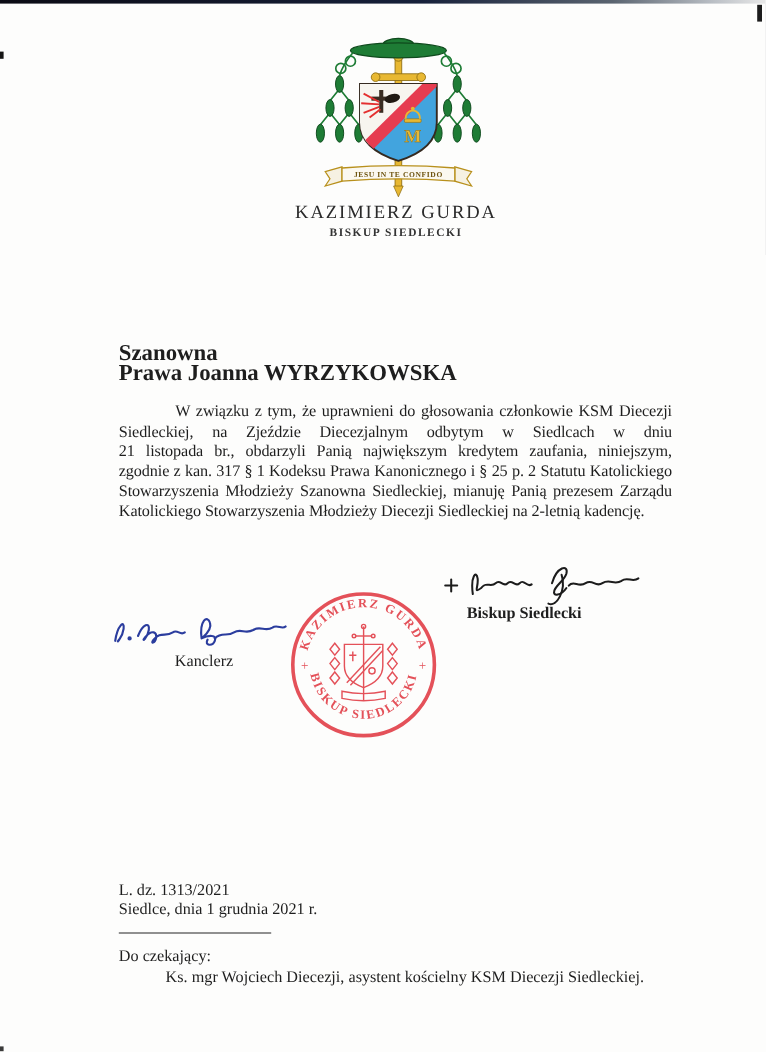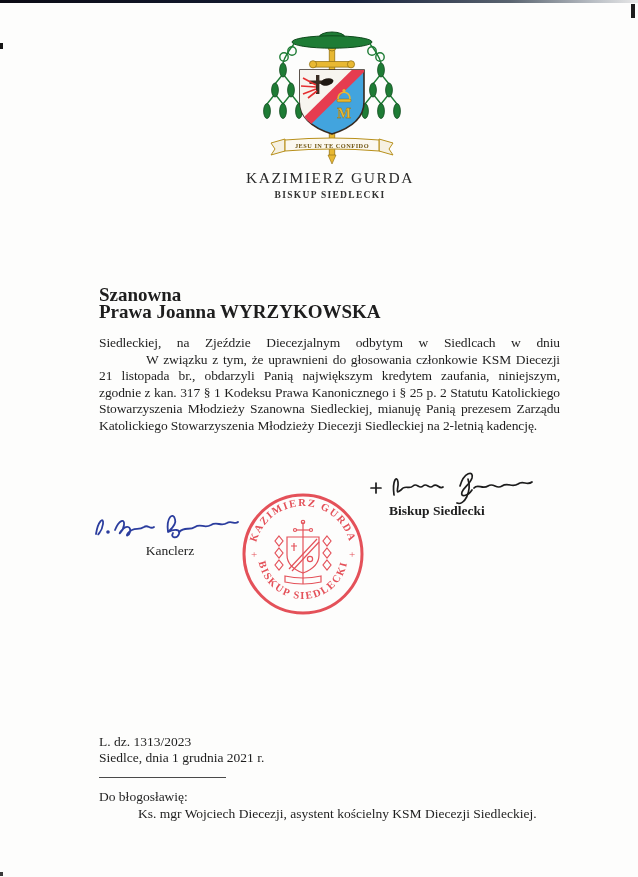--- a/index.html
+++ b/index.html
@@ -142,25 +142,25 @@
     <div class="lh-name">KAZIMIERZ GURDA</div>
     <div class="lh-title">BISKUP SIEDLECKI</div>
   </div>
 
   <div class="abs recipient">
     <div>Szanowna</div>
     <div>Prawa Joanna WYRZYKOWSKA</div>
   </div>
 
   <div class="abs para">
-    <div class="bline">
-      <span>Siedleckiej, na Zjeździe Diecezjalnym odbytym w Siedlcach w dniu</span><span class="bold-seg"></span>
-    </div>
     <div class="bline indent">
       <span>W związku z tym, że uprawnieni do głosowania członkowie KSM Diecezji</span><span class="bold-seg"></span>
+    </div>
+    <div class="bline">
+      <span>Siedleckiej, na Zjeździe Diecezjalnym odbytym w Siedlcach w dniu</span><span class="bold-seg"></span>
     </div>
     <div class="bline">
       <span>21 listopada br., obdarzyli Panią największym kredytem zaufania, niniejszym,</span><span class="bold-seg"></span>
     </div>
     <div class="bline">
       <span>zgodnie z kan. 317 § 1 Kodeksu Prawa Kanonicznego i § 25 p. 2 Statutu Katolickiego</span><span class="bold-seg"></span>
     </div>
     <div class="bline">
       <span>Stowarzyszenia Młodzieży Szanowna Siedleckiej, </span><span class="bold-seg">mianuję Panią prezesem Zarządu</span>
     </div>
@@ -217,19 +217,19 @@
     <g fill="none" stroke="#1c1c1c" stroke-width="1.7" stroke-linecap="round">
       <path d="M5,24 h10 M10,19 v10"></path>
       <path d="M28,31 C26,16 31,11 32,18 C33,25 28,31 35,26 C39,20 43,26 47,22 C51,18 53,26 57,22 C61,18 63,26 67,22 C71,18 73,26 77,23"></path>
       <path d="M94,22 C98,8 108,6 106,14 C104,20 98,23 96,28 C94,34 102,32 106,26"></path>
       <path d="M102,15 C106,28 98,42 91,39"></path>
       <path d="M108,24 C112,19 116,26 122,22 C128,18 130,26 136,22 C142,18 146,24 152,20 C157,16 161,22 166,18"></path>
     </g>
   </svg>
   <div class="abs bishop-title">Biskup Siedlecki</div>
 
-  <div class="abs ref">L. dz. 1313/2023</div>
+  <div class="abs ref">L. dz. 1313/2021</div>
   <div class="abs placedate">Siedlce, dnia 1 grudnia 2021 r.</div>
   <div class="abs sep"></div>
-  <div class="abs cc-label">Do błogosławię:</div>
+  <div class="abs cc-label">Do czekający:</div>
   <div class="abs cc-line">Ks. mgr Wojciech Diecezji, asystent kościelny KSM Diecezji Siedleckiej.</div>
 
 </div>
 
 </body></html>

